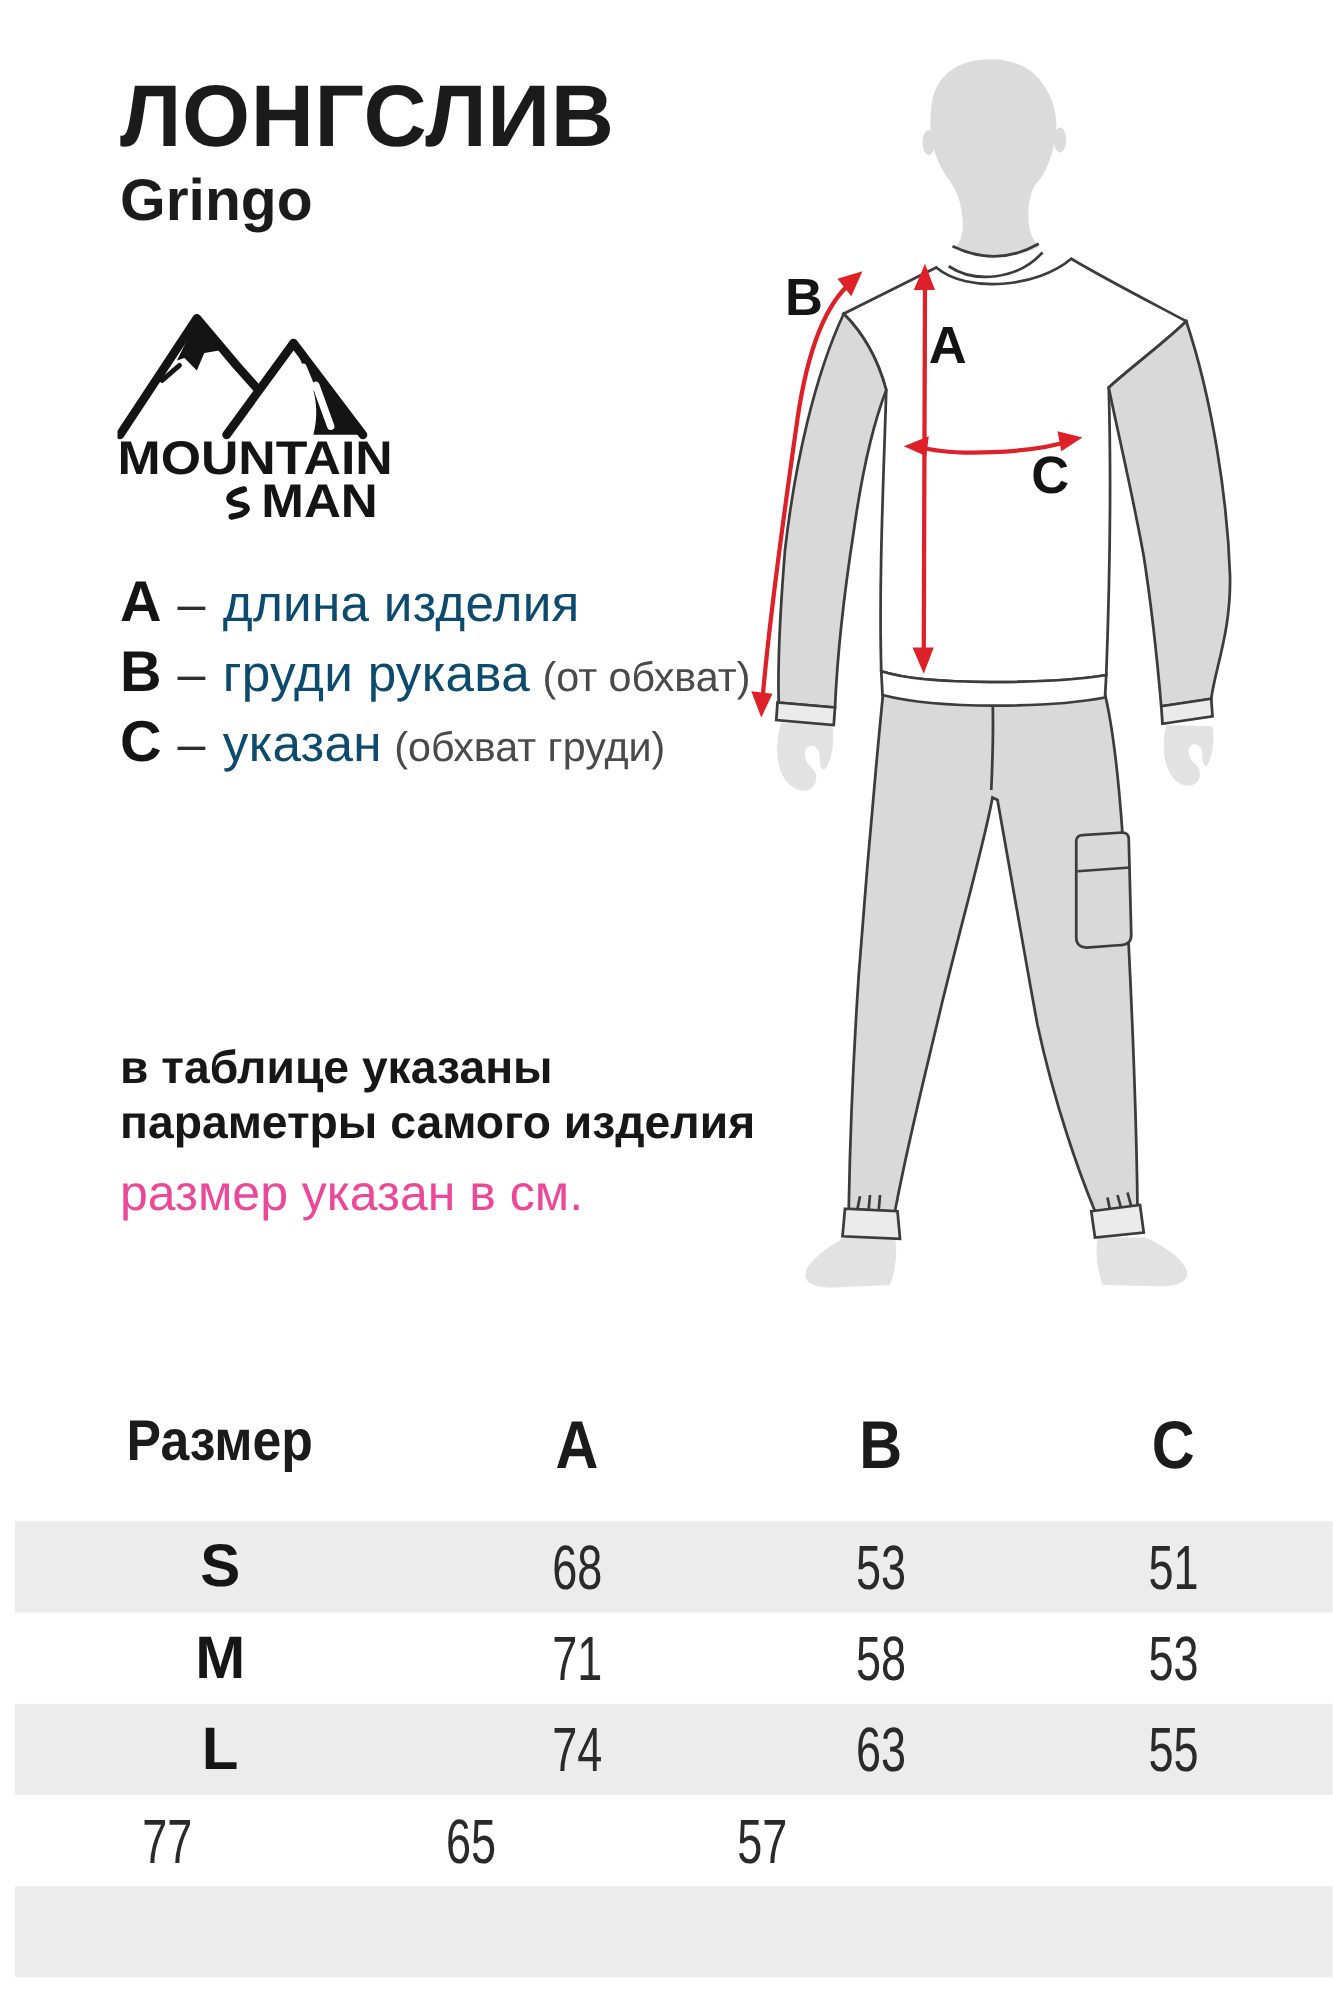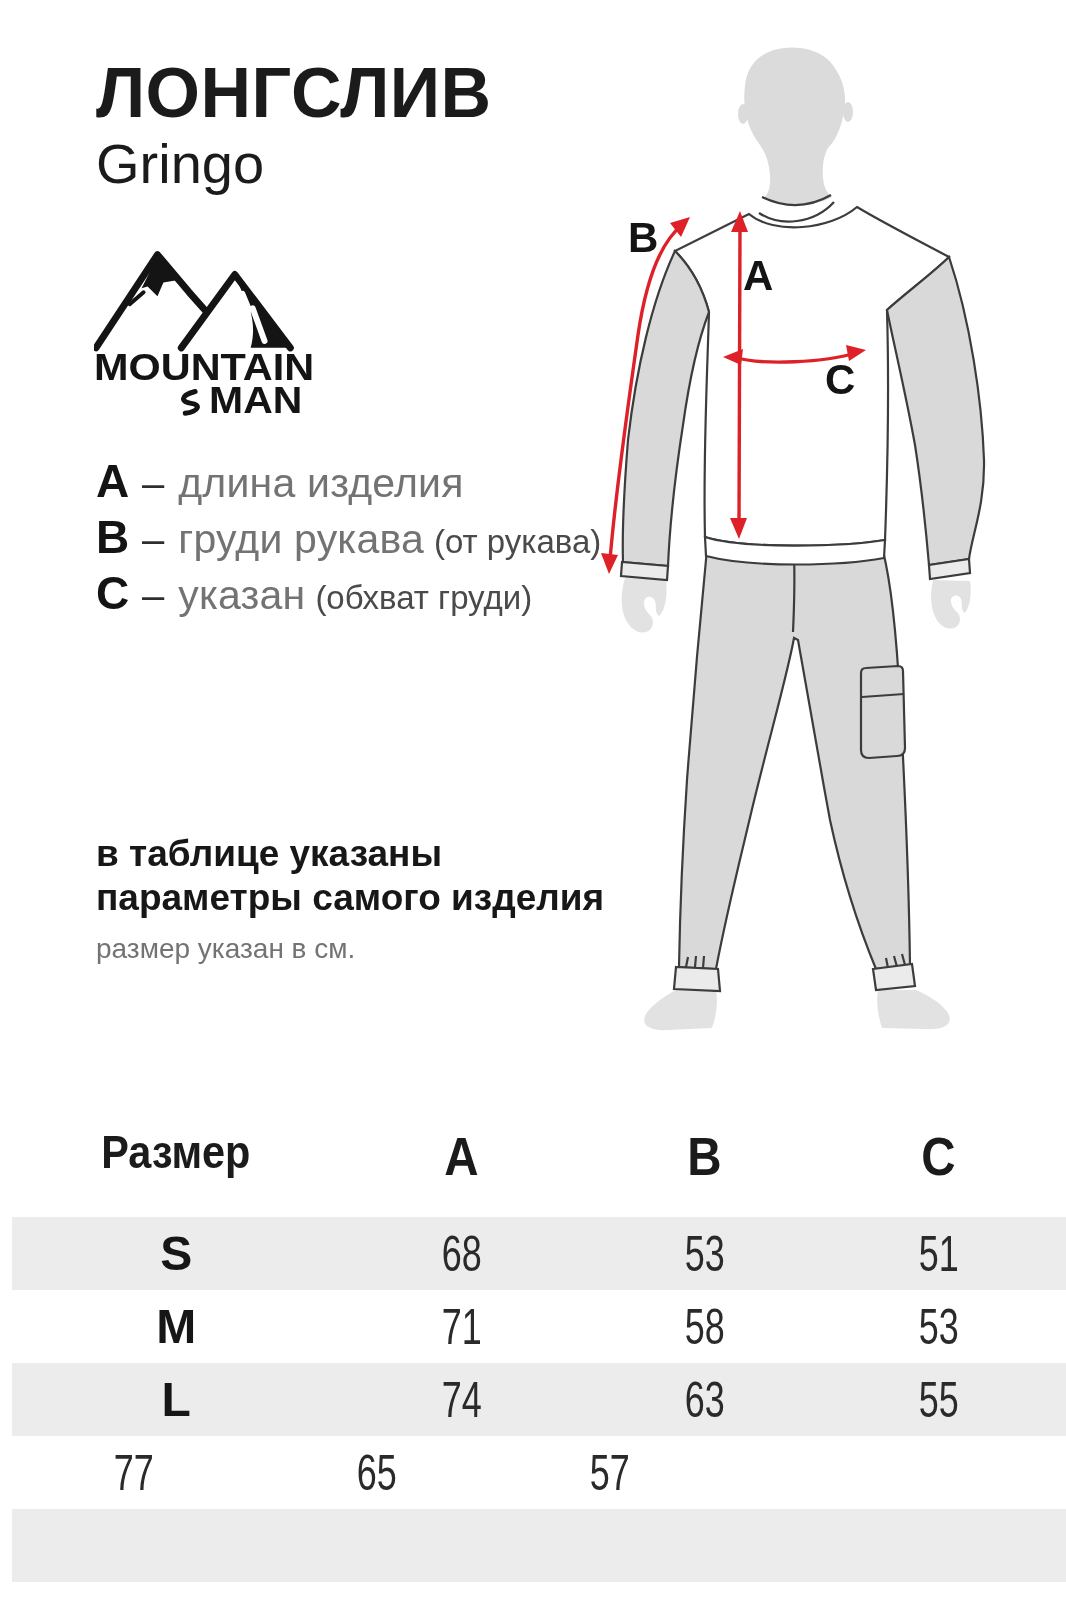--- a/index.html
+++ b/index.html
@@ -3,34 +3,34 @@
 <meta charset="utf-8">
 <style>
   html,body{margin:0;padding:0;background:#fff;}
   .page{
     position:relative;width:1066px;height:1600px;background:#ffffff;overflow:hidden;
     font-family:"Liberation Sans",sans-serif;color:#1b1b1b;margin-left:12px;
   }
   
   .title-block{position:absolute;left:84px;top:58px;line-height:1;}
   .title-main{font-size:70px;font-weight:800;letter-spacing:.5px;color:#1b1b1b;}
-  .title-sub{font-size:56px;font-weight:400;margin-top:8px;color:#1b1b1b;}
+  .title-sub{font-size:47px;font-weight:700;margin-top:8px;color:#1b1b1b;}
   
   .logo{position:absolute;left:82px;top:246px;width:238px;height:172px;}
   
   .legend{position:absolute;left:84px;top:454px;}
   .legend-row{display:flex;align-items:baseline;height:56px;}
   .legend-letter{font-size:46px;font-weight:800;width:44px;color:#141414;}
   .legend-sep{font-size:40px;font-weight:400;color:#2e2e2e;margin:0 14px 0 2px;}
-  .legend-label{font-size:41px;font-weight:400;color:#737373;letter-spacing:.2px;}
+  .legend-label{font-size:41px;font-weight:400;color:#0c4a6e;letter-spacing:.2px;}
   .legend-paren{font-size:33px;font-weight:400;color:#4a4a4a;margin-left:10px;}
   
   .note{position:absolute;left:84px;top:832px;width:520px;}
   .note-bold{font-size:37px;font-weight:700;line-height:1.2;color:#171717;}
-  .note-muted{font-size:28px;font-weight:400;color:#737373;margin-top:12px;}
+  .note-muted{font-size:40px;font-weight:400;color:#ec4899;margin-top:12px;}
   
   .figure{position:absolute;left:565px;top:40px;width:450px;height:1000px;}
   .garment{fill:#ffffff;stroke:#3c3c3c;stroke-width:2.2;}
   .garment-gray{fill:#d9d9d9;stroke:#3c3c3c;stroke-width:2.2;}
   .cuff{fill:#ebebeb;stroke:#3c3c3c;stroke-width:2.2;}
   .skin{fill:#dbdbdb;stroke:none;}
   .skin-light{fill:#e2e2e2;stroke:none;}
   .seamline{fill:none;stroke:#3c3c3c;stroke-width:2.2;}
   .arrow{fill:none;stroke:#de2128;stroke-width:3.4;}
   .arrowhead{fill:#de2128;stroke:none;}
@@ -79,21 +79,21 @@
     <div class="legend-row">
       <span class="legend-letter">A</span>
       <span class="legend-sep">–</span>
       <span class="legend-label">длина изделия</span>
       <span class="legend-paren"></span>
     </div>
     <div class="legend-row">
       <span class="legend-letter">B</span>
       <span class="legend-sep">–</span>
       <span class="legend-label">груди рукава</span>
-      <span class="legend-paren">(от рукава)</span>
+      <span class="legend-paren">(от обхват)</span>
     </div>
     <div class="legend-row">
       <span class="legend-letter">C</span>
       <span class="legend-sep">–</span>
       <span class="legend-label">указан</span>
       <span class="legend-paren">(обхват груди)</span>
     </div>
   </div>
 
   <div class="note">

